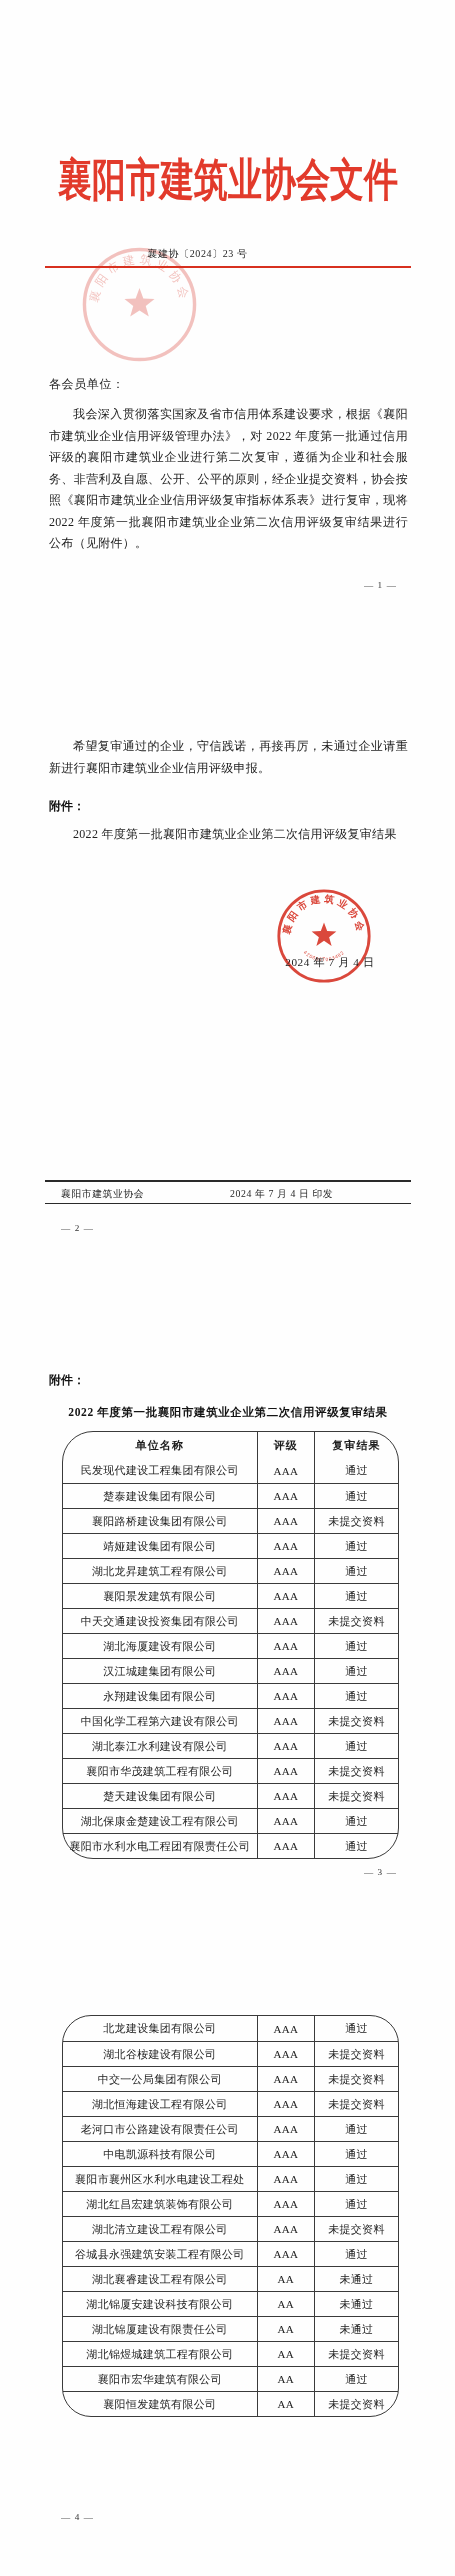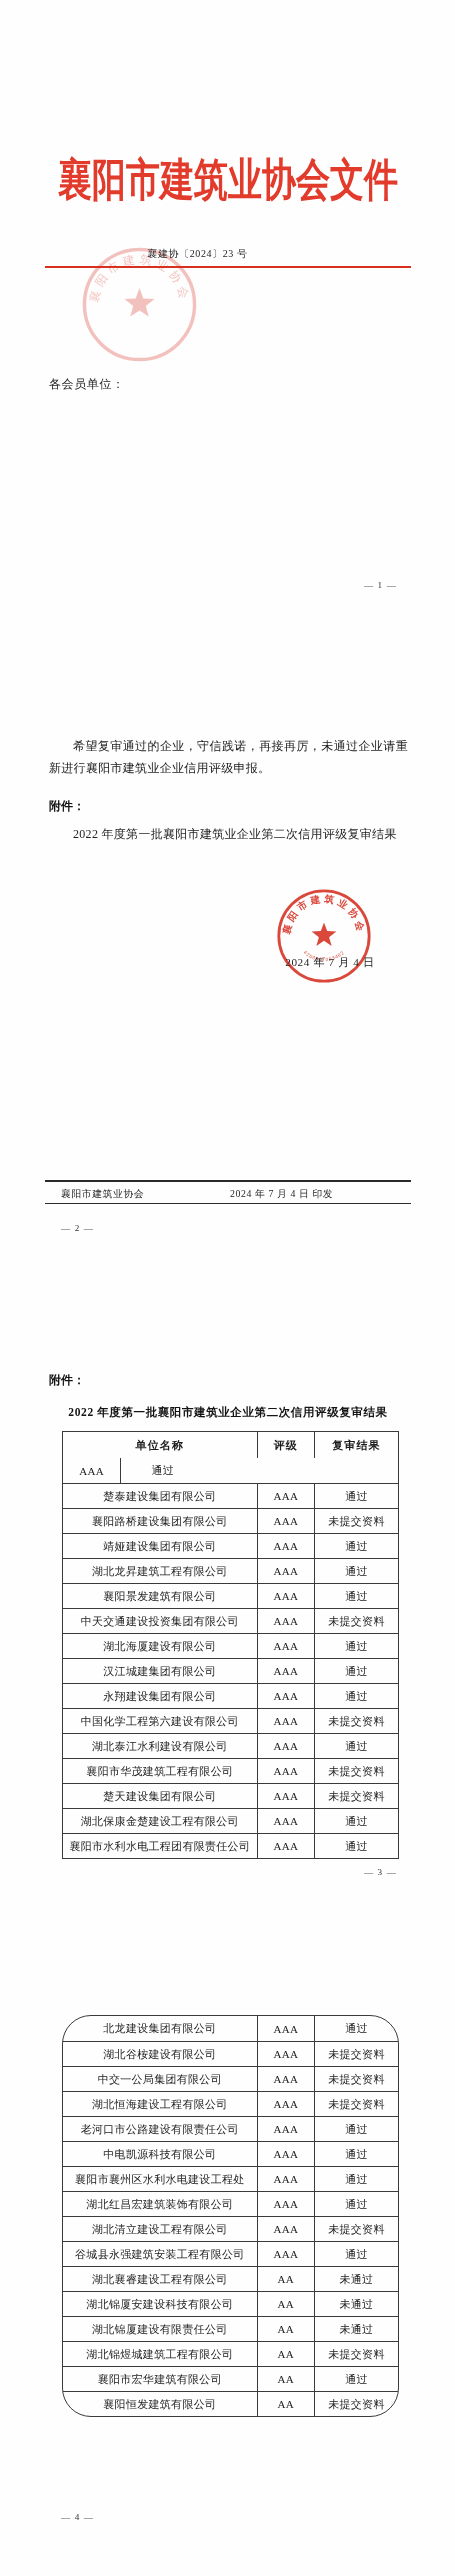--- a/index.html
+++ b/index.html
@@ -82,21 +82,21 @@
   .table-title{
     top:1405px;left:0;width:456px;text-align:center;
     font-size:11.5px;font-weight:600;letter-spacing:0.6px;color:#141414;
   }
   .tbl{
     left:62px;width:337px;
     border:1.1px solid #3a3a3a;
     box-sizing:border-box;
     background:transparent;
   }
-  .tbl1{top:1431px;}
+  .tbl1{top:1431px;border-radius:31px;}
   .tbl2{top:2015px;border-radius:29px;}
   .trow{display:flex;height:25px;border-top:0.6px solid #3a3a3a;box-sizing:border-box;}
   .trow:first-child{border-top:none;}
   .thead-row{height:26px;}
   .tcell{
     display:flex;align-items:center;justify-content:center;
     border-left:0.6px solid #3a3a3a;box-sizing:border-box;
     font-size:11px;color:#1c1c1c;
     text-align:center;overflow:hidden;white-space:nowrap;
     letter-spacing:0.3px;
@@ -123,20 +123,21 @@
     <text font-size="17" fill="#d8392c" letter-spacing="6" font-family="serif">
       <textPath href="#faintArc" startOffset="50%" text-anchor="middle">襄阳市建筑业协会</textPath>
     </text>
   </svg>
 
   <div class="abs doc-number">襄建协〔2024〕23 号</div>
   <div class="abs red-line"></div>
 
 
   <div class="abs salutation">各会员单位：</div>
+  <p class="abs para para1">我会深入贯彻落实国家及省市信用体系建设要求，根据《襄阳市建筑业企业信用评级管理办法》，对 2022 年度第一批通过信用评级的襄阳市建筑业企业进行第二次复审，遵循为企业和社会服务、非营利及自愿、公开、公平的原则，经企业提交资料，协会按照《襄阳市建筑业企业信用评级复审指标体系表》进行复审，现将 2022 年度第一批襄阳市建筑业企业第二次信用评级复审结果进行公布（见附件）。</p>
   <div class="abs page-marker marker-right m1">— 1 —</div>
 
   <p class="abs para para2">希望复审通过的企业，守信践诺，再接再厉，未通过企业请重新进行襄阳市建筑业企业信用评级申报。</p>
   <div class="abs attach-label attach-label-p2">附件：</div>
   <p class="abs attach-ref">2022 年度第一批襄阳市建筑业企业第二次信用评级复审结果</p>
 
   <svg class="abs seal-main" width="96" height="96" viewBox="0 0 170 170">
     <circle cx="85" cy="85" r="80" fill="none" stroke="#d8392c" stroke-width="5"></circle>
     <polygon points="85,61 90.6,76.2 106.9,76.9 94.1,87 98.5,102.6 85,93.6 71.5,102.6 75.9,87 63.1,76.9 79.4,76.2" fill="#d8392c"></polygon>
     <defs>
@@ -163,20 +164,21 @@
   <div class="abs table-title">2022 年度第一批襄阳市建筑业企业第二次信用评级复审结果</div>
 
   <div class="abs tbl tbl1">
     <div class="trow thead-row">
       <div class="tcell c-name th">单位名称</div>
       <div class="tcell c-rating th">评级</div>
       <div class="tcell c-result th">复审结果</div>
     </div>
     <div>
         <div class="trow">
+        <div class="tcell c-name">民发现代建设工程集团有限公司</div>
         <div class="tcell c-rating">AAA</div>
         <div class="tcell c-result">通过</div>
       </div>
         <div class="trow">
         <div class="tcell c-name">楚泰建设集团有限公司</div>
         <div class="tcell c-rating">AAA</div>
         <div class="tcell c-result">通过</div>
       </div>
         <div class="trow">
         <div class="tcell c-name">襄阳路桥建设集团有限公司</div>

